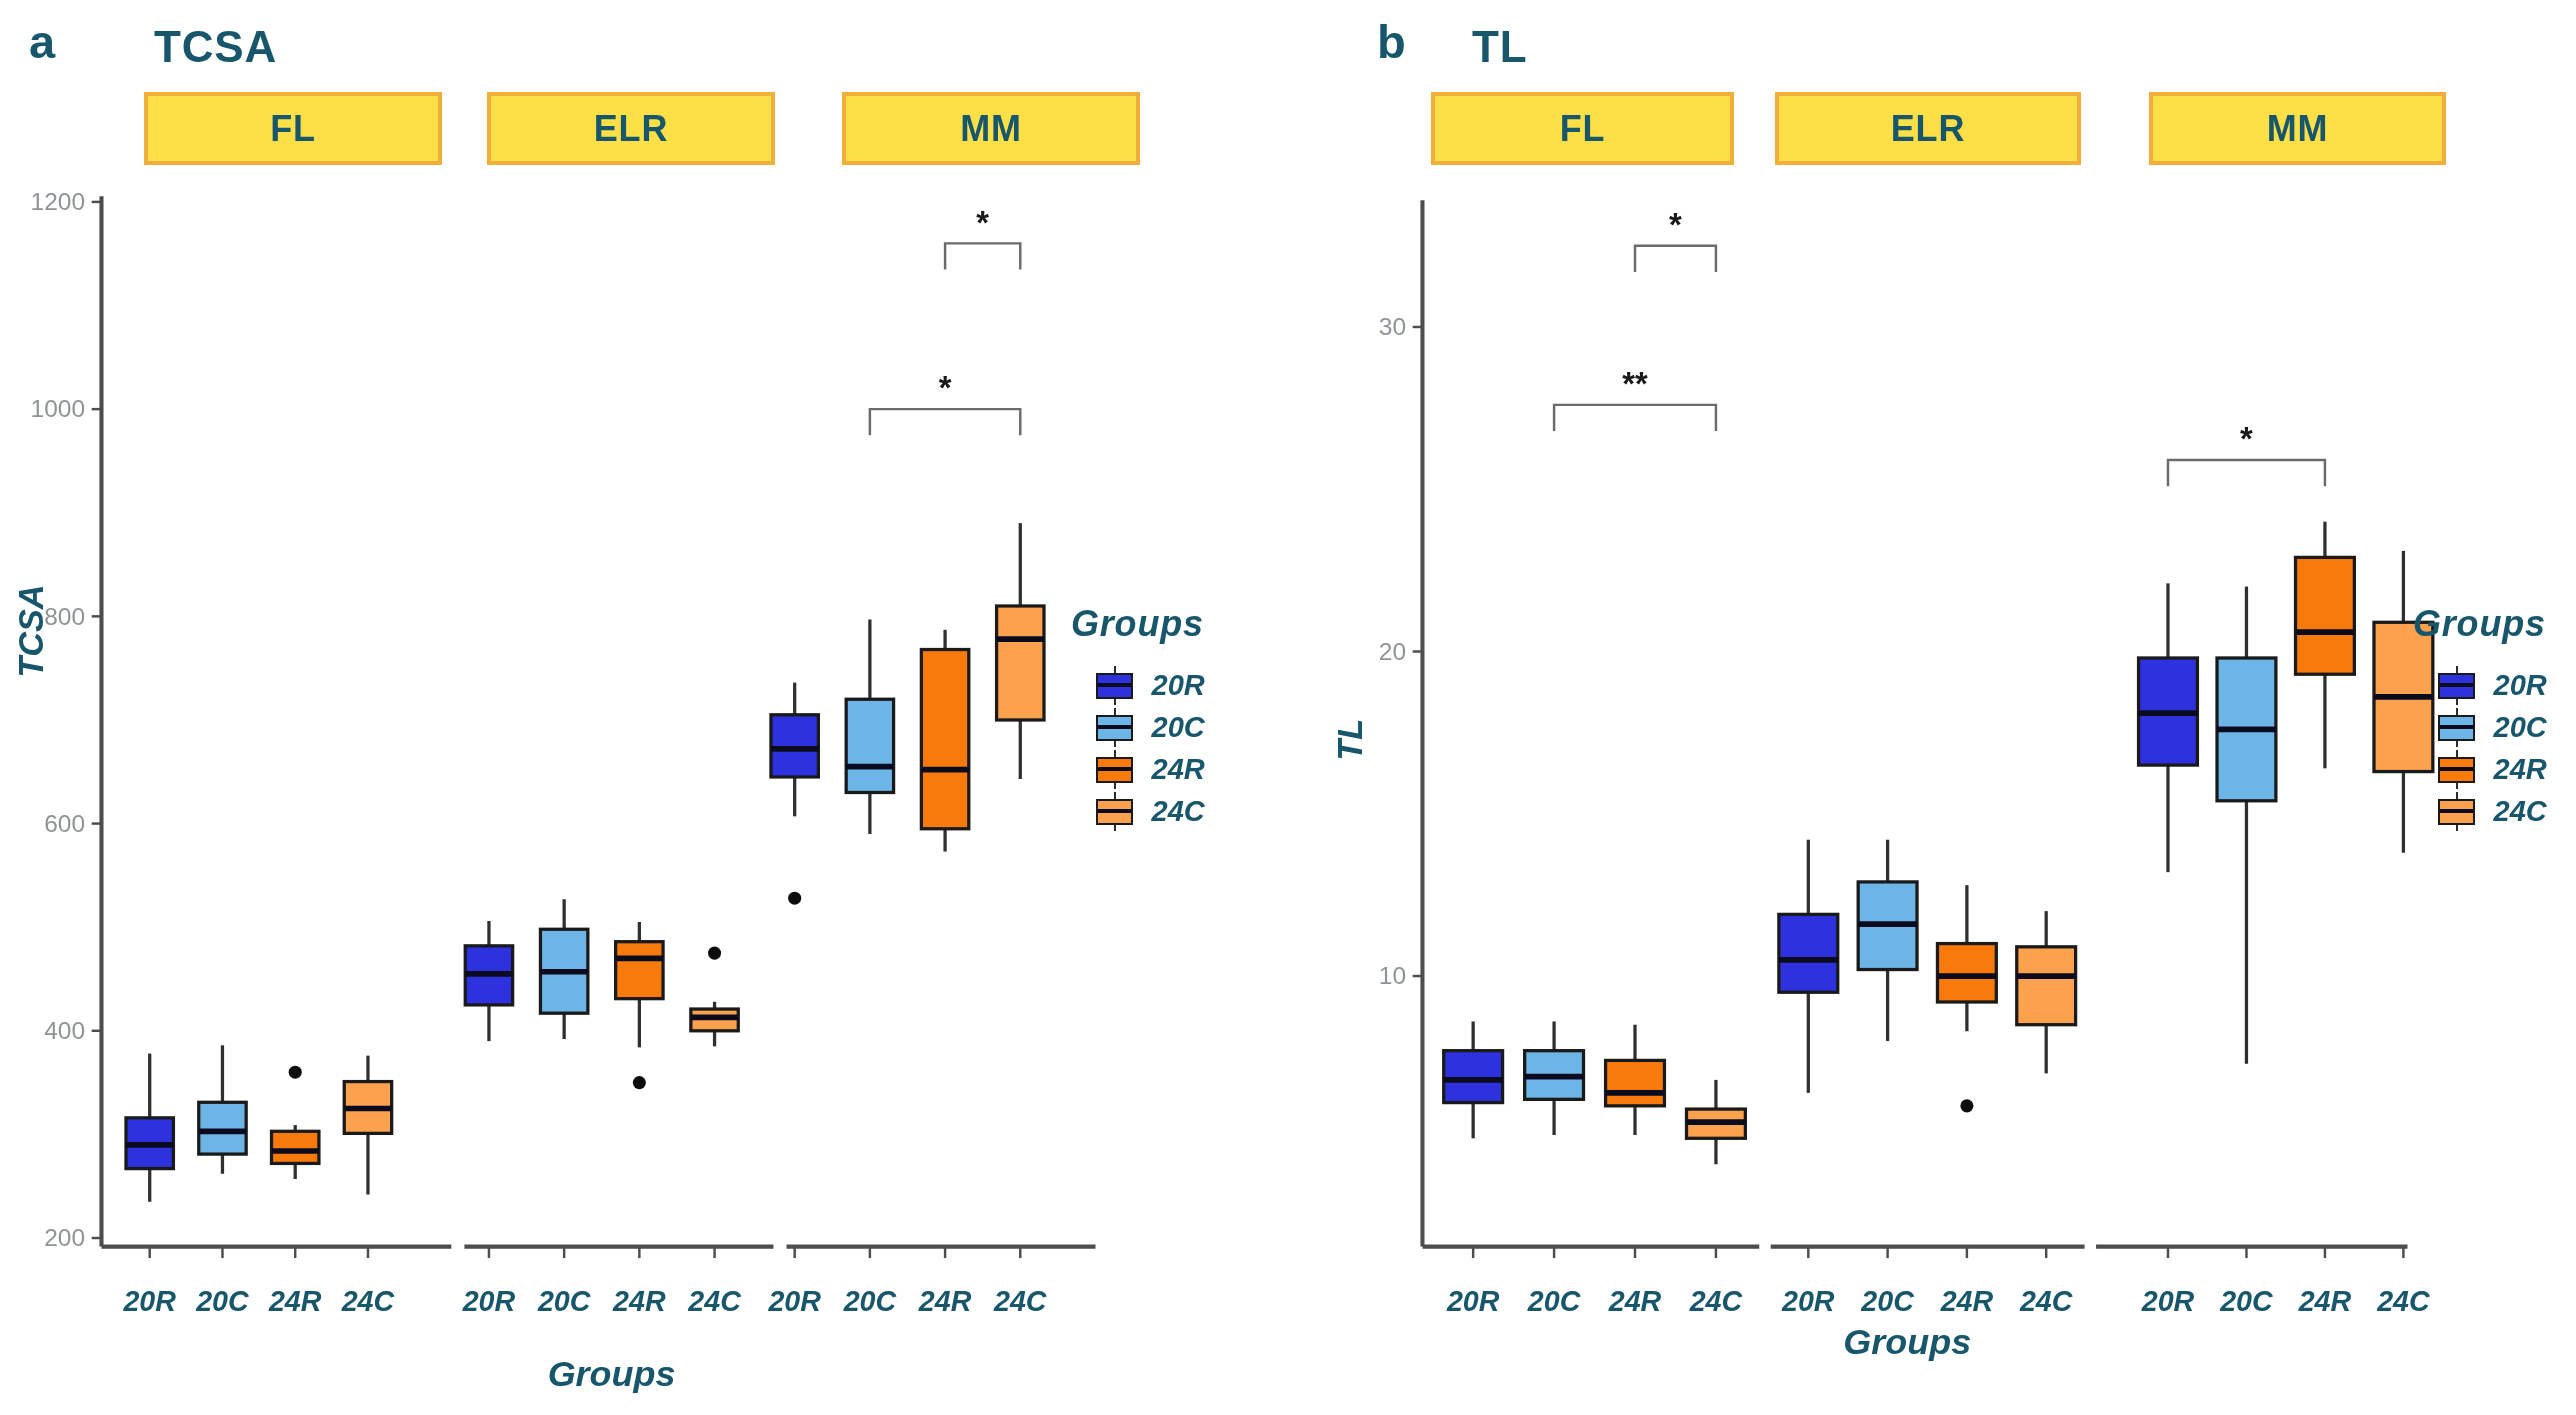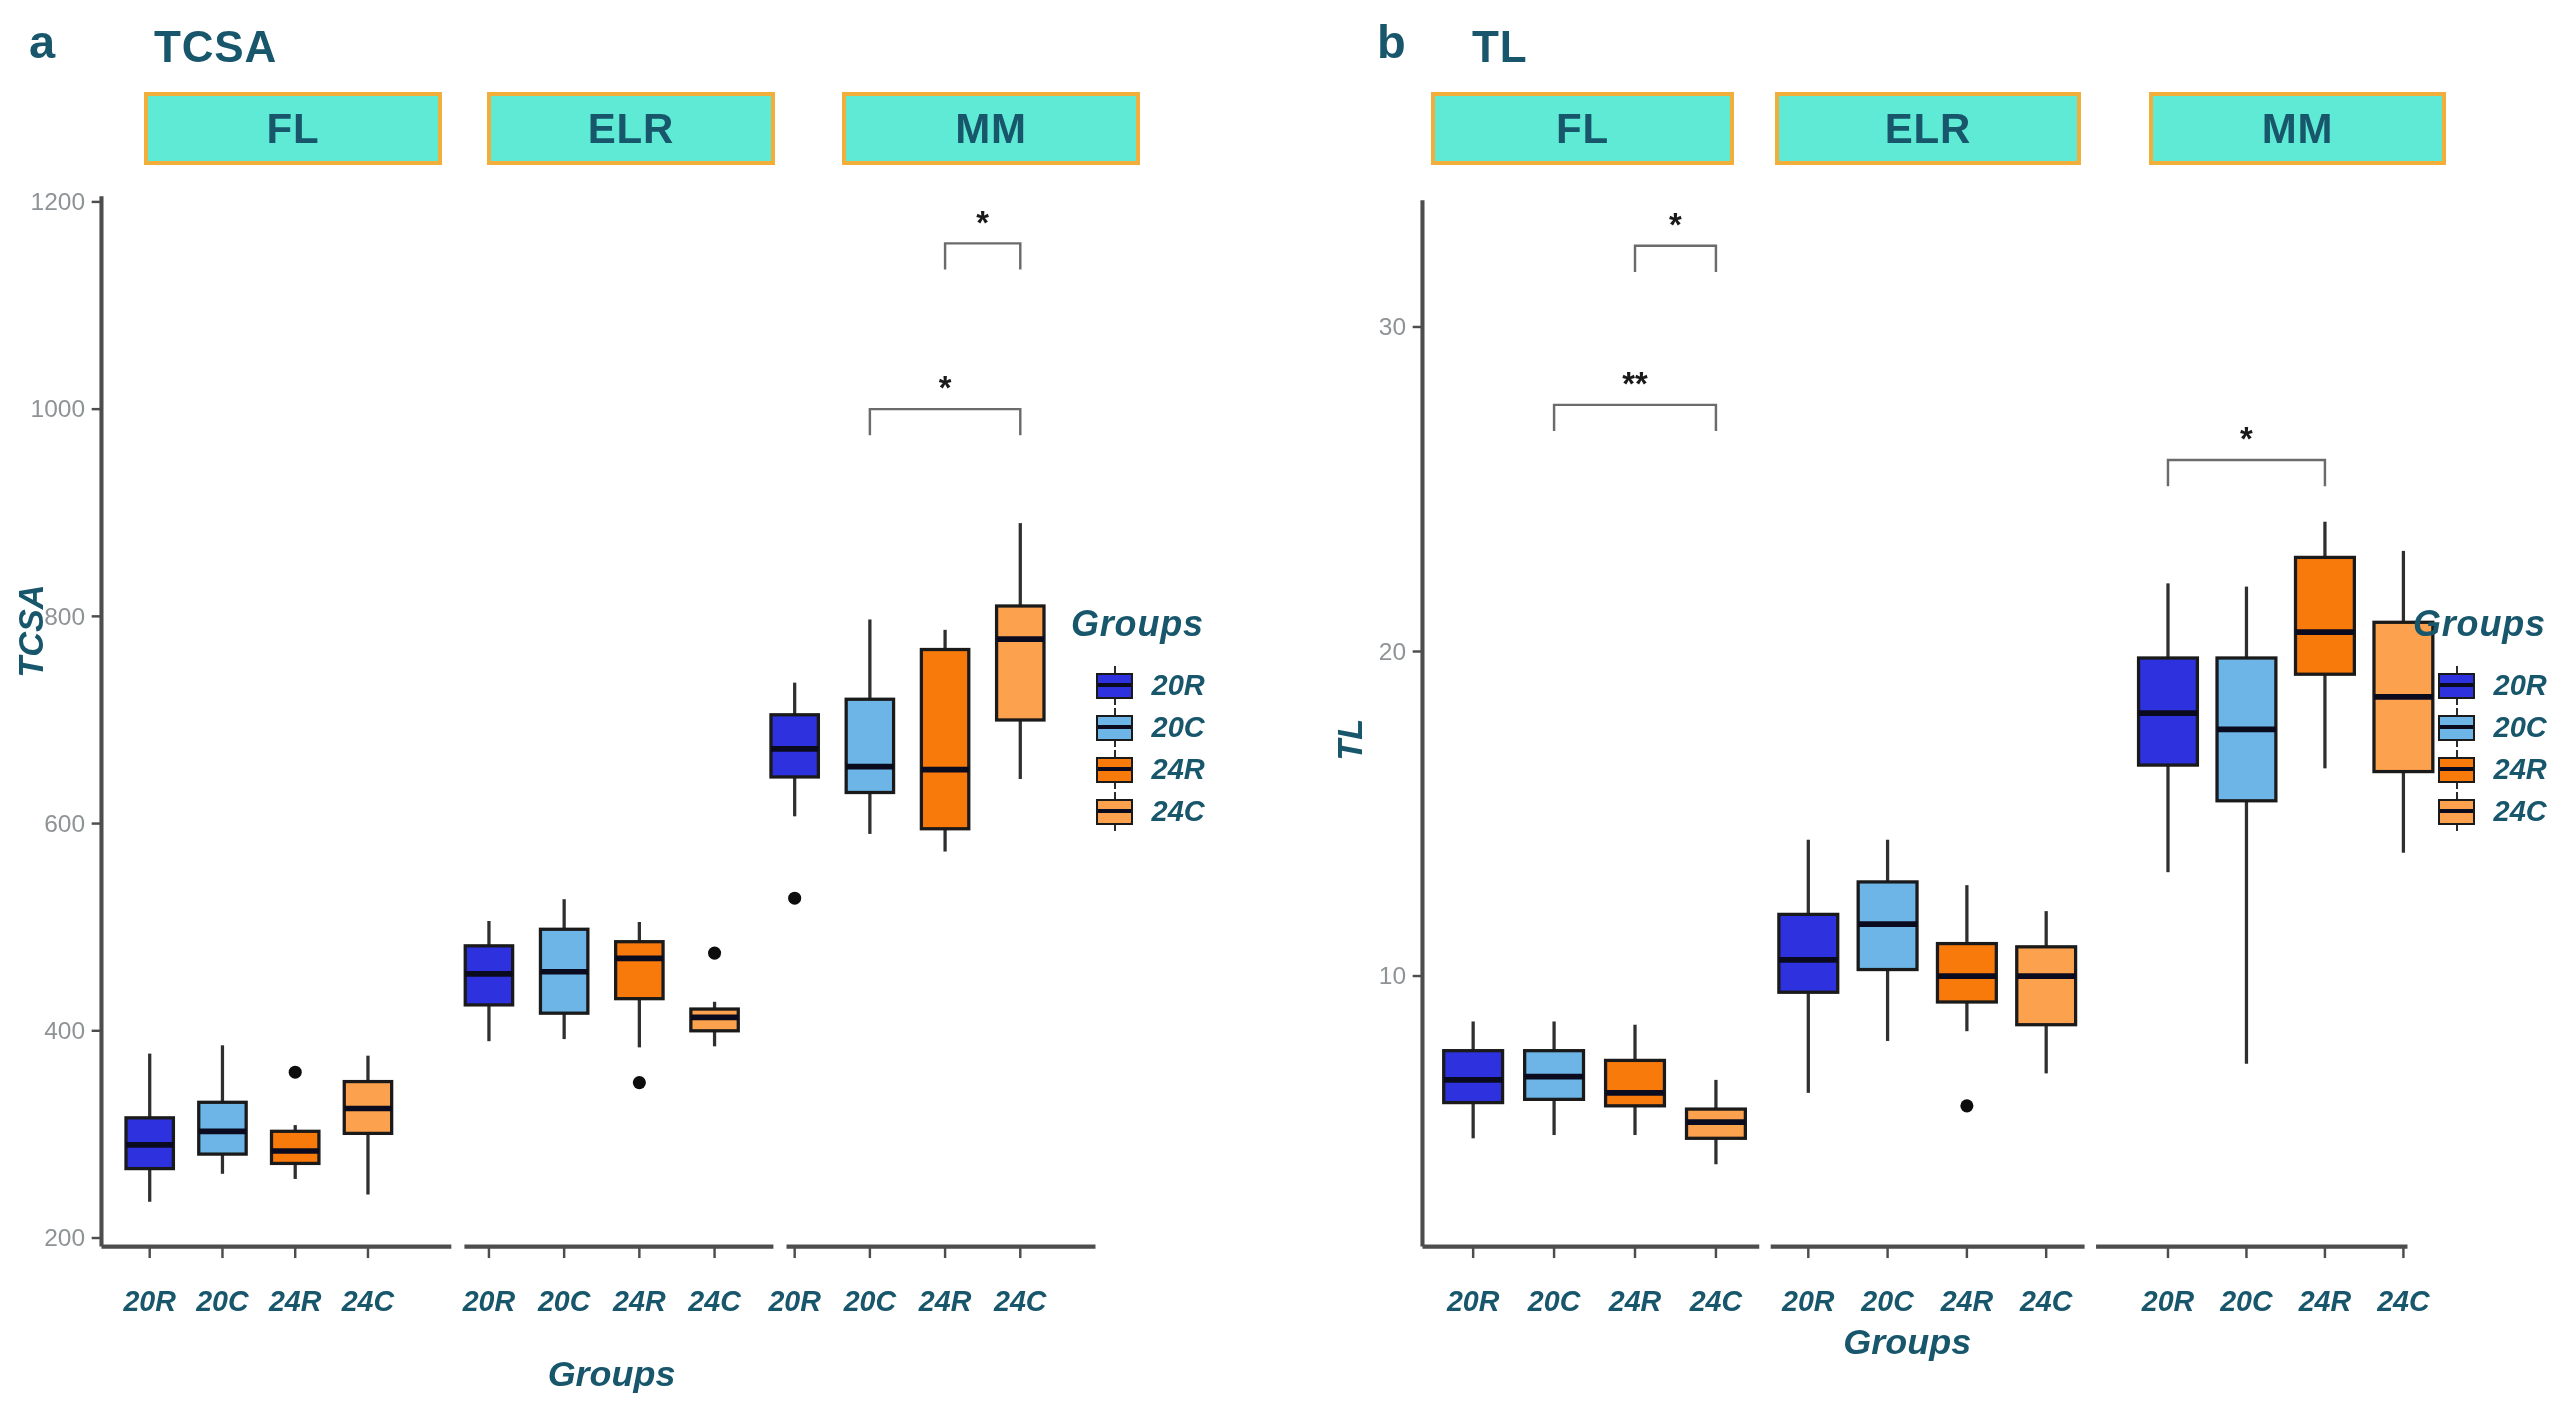--- a/index.html
+++ b/index.html
@@ -7,23 +7,23 @@
     position:relative;width:2576px;height:1415px;background:#ffffff;overflow:hidden;
     font-family:"Liberation Sans",sans-serif;
   }
   .panel-letter{
     position:absolute;font-size:47px;font-weight:bold;color:#17566B;line-height:1;
   }
   .panel-title{
     position:absolute;font-size:44px;font-weight:bold;color:#17566B;line-height:1;letter-spacing:0.8px;
   }
   .facet-header{
-    position:absolute;height:65px;border:4.9px solid #F2AE3A;background:#5eead4;
+    position:absolute;height:65px;border:4.9px solid #F2AE3A;background:#fde047;
     display:flex;align-items:center;justify-content:center;
-    font-size:42px;font-weight:bold;color:#17566B;letter-spacing:0.8px;
+    font-size:36px;font-weight:bold;color:#17566B;letter-spacing:0.8px;
   }
   .canvas{position:absolute;left:0;top:0;}
   .legend{position:absolute;width:188px;}
   .legend-title{
     font-size:36px;font-weight:bold;font-style:italic;color:#17566B;margin-bottom:19.6px;letter-spacing:0.8px;
   }
   .lrow{display:flex;align-items:center;height:42px;padding-left:24.5px;}
   .lkey{position:relative;width:38px;height:39px;flex:0 0 38px;}
   .lkey .vline{position:absolute;left:18px;top:0;width:2.5px;height:39px;background:#2b2b2b;}
   .lkey .kbox{position:absolute;left:0;top:6.5px;width:33px;height:22px;border:2.5px solid #1A1A1A;}

